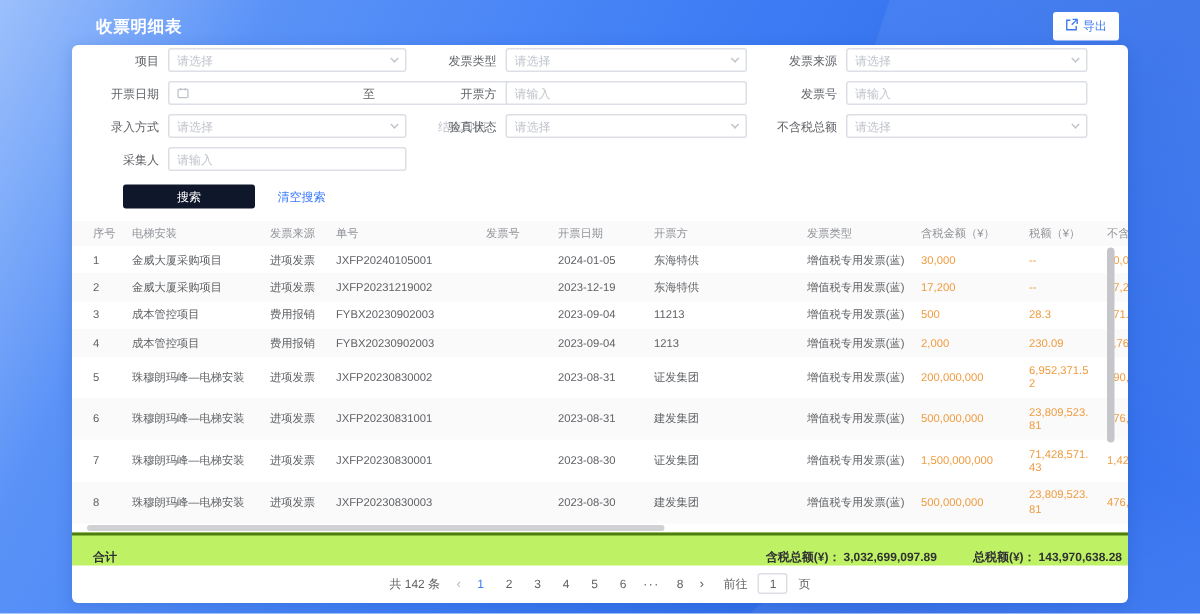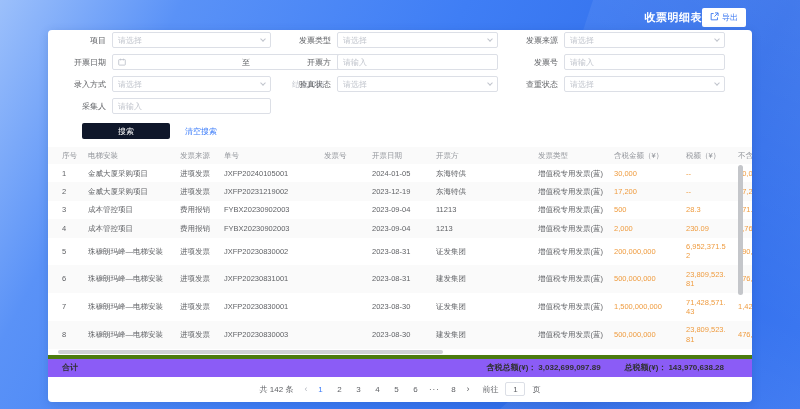--- a/index.html
+++ b/index.html
@@ -12,21 +12,21 @@
   }
   .deco { position: absolute; pointer-events: none; }
   .deco.d1 { right: -40px; top: 0; width: 380px; height: 409px;
     background: linear-gradient(205deg, rgba(255,255,255,0.10), rgba(255,255,255,0) 60%);
     clip-path: polygon(35% 0, 100% 0, 100% 100%, 0 100%); }
   .deco.d2 { right: 0; bottom: 0; width: 300px; height: 260px;
     background: linear-gradient(25deg, rgba(255,255,255,0.07), rgba(255,255,255,0) 55%);
     clip-path: polygon(0 100%, 100% 0, 100% 100%); }
 
   .topbar { position: absolute; left: 64px; top: 8px; right: 54px;
-    display: flex; justify-content: flex-end; align-items: center; }
+    display: flex; justify-content: space-between; align-items: center; }
   .page-title { font-size: 11px; font-weight: bold; color: #ffffff; letter-spacing: 0.5px; }
   .export-btn { display: flex; align-items: center; gap: 3px; background: #ffffff;
     border: none; border-radius: 2px; color: #3a77f2; font-size: 8px; padding: 4px 8px;
     cursor: pointer; font-family: inherit; }
 
   .card { position: absolute; left: 48px; top: 30px; width: 704px; height: 372px;
     background: #ffffff; border-radius: 4px; overflow: hidden;
     box-shadow: 0 2px 10px rgba(20,60,140,0.20); display: flex; flex-direction: column; }
 
   .filters { display: grid; grid-template-columns: 225px 227px 227px;
@@ -60,24 +60,24 @@
   th.c-no, td.c-no { padding-left: 14px; }
   tbody tr:nth-child(even) td { background: #fafafa; }
   td.num { color: #ef9c40; }
   td.c-tax, td.c-excl { white-space: normal; word-break: break-all; }
 
   .vscroll { position: absolute; right: 9px; top: 18px; width: 5px; height: 130px;
     background: #c4c6ca; border-radius: 3px; cursor: pointer; }
   .hscroll { position: absolute; left: 10px; bottom: 1px; width: 385px; height: 4px;
     background: #cfd1d5; border-radius: 2px; cursor: pointer; }
 
-  .summary-row { display: flex; align-items: center; background: #8b5cf6; height: 22px;
-    font-size: 8px; border-top: 4px solid #4d7c0f; flex: none; }
+  .summary-row { display: flex; align-items: flex-end; background: #bef264; height: 22px;
+    font-size: 8px; border-top: 2px solid #4d7c0f; flex: none; }
   .sum-label { padding-left: 14px; font-weight: bold; color: #303133; }
-  .sum-group { margin-left: auto; display: flex; gap: 24px; padding-right: 28px; }
+  .sum-group { margin-left: auto; display: flex; gap: 24px; padding-right: 4px; }
   .pair .k { font-weight: bold; color: #303133; }
   .pair .v { font-weight: bold; color: #303133; margin-left: 2px; }
 
   .pagination { flex: 1; display: flex; align-items: center; justify-content: center;
     gap: 7px; font-size: 8px; color: #606266; }
   .pg-total { margin-right: 4px; }
   .arrow { color: #b4b8bf; font-size: 9px; cursor: pointer; }
   .arrow.next { color: #606266; }
   .page { min-width: 12px; text-align: center; cursor: pointer; }
   .page.active { color: #3b7cfa; }
@@ -166,21 +166,21 @@
       </div>
     </div>
     <div class="f-item">
       <span class="f-label">验真状态</span>
       <div class="f-control">
         <input readonly="" placeholder="请选择" style="">
         <span class="chev"></span>
       </div>
     </div>
     <div class="f-item">
-      <span class="f-label">查重状态</span>
+      <span class="f-label">不含税总额</span>
       <div class="f-control">
         <input readonly="" placeholder="请选择" style="">
         <span class="chev"></span>
       </div>
     </div>
 
     <div class="f-item">
       <span class="f-label">采集人</span>
       <div class="f-control">
         <input placeholder="请输入" style="">

